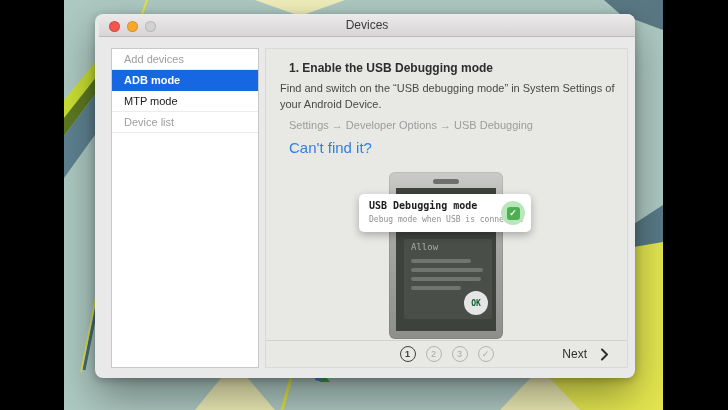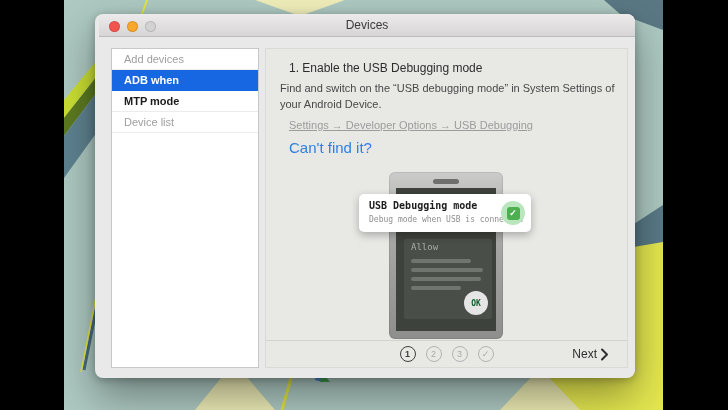--- a/index.html
+++ b/index.html
@@ -18,27 +18,27 @@
   .light{width:9px;height:9px;border-radius:50%;}
   .light.red{background:#f2554e;border:0.5px solid rgba(0,0,0,.12);}
   .light.yellow{background:#f7a72c;border:0.5px solid rgba(0,0,0,.12);}
   .light.gray{background:#d3d2d2;border:0.5px solid rgba(0,0,0,.12);}
   
   .sidebar{position:absolute;left:16px;top:34px;width:148px;height:320px;
     background:#fff;border:1px solid #c8c8c8;box-sizing:border-box;}
   .side-item{height:20px;line-height:20px;padding-left:12px;font-size:11px;
     border-bottom:1px solid #ececec;color:#9e9e9e;cursor:default;}
   .side-item.selected{background:#1766e2;color:#fff;font-weight:bold;border-bottom-color:#1766e2;}
-  .side-item.normal{color:#1a1a1a;font-weight:bold;}
+  .side-item.normal{color:#1a1a1a;font-weight:normal;}
   
   .panel{position:absolute;left:170px;top:34px;width:363px;height:320px;
     background:#e8e8e5;border:1px solid #d9d9d6;box-sizing:border-box;}
-  .heading{position:absolute;left:23px;top:12px;font-size:12px;font-weight:normal;color:#2d2d2d;}
+  .heading{position:absolute;left:23px;top:12px;font-size:12px;font-weight:bold;color:#2d2d2d;}
   .para{position:absolute;left:14px;top:32px;width:345px;font-size:11px;color:#484848;line-height:1.45;}
-  .path{position:absolute;left:23px;top:70px;font-size:11px;color:#9c9c9c;text-decoration:underline;}
+  .path{position:absolute;left:23px;top:70px;font-size:11px;color:#9c9c9c;}
   .help{position:absolute;left:23px;top:90px;font-size:15px;color:#2f80e4;cursor:pointer;}
   
   .phone{position:absolute;left:123px;top:123px;width:114px;height:167px;
     background:linear-gradient(180deg,#cbcbc9 0%,#a9a9a7 35%,#8e8e8c 100%);
     border-radius:6px;box-shadow:inset 0 0 0 1px rgba(0,0,0,.08);}
   .speaker{position:absolute;left:44px;top:7px;width:26px;height:5px;border-radius:3px;background:#6f6f6d;}
   .screen{position:absolute;left:7px;top:16px;width:100px;height:143px;background:#3e423c;}
   .dialog{position:absolute;left:8px;top:51px;width:88px;height:80px;background:#4a4e48;border-radius:2px;}
   .allow{position:absolute;left:7px;top:3px;font-family:"DejaVu Sans Mono",monospace;
     font-size:9px;color:#a8ada7;}
@@ -57,21 +57,21 @@
     background:#b9e6bd;display:flex;align-items:center;justify-content:center;}
   .tt-check{width:13px;height:13px;border-radius:3px;background:#4caf50;color:#fff;
     font-size:9px;font-weight:bold;display:flex;align-items:center;justify-content:center;}
   
   .footer{position:absolute;left:0;right:0;bottom:0;height:26px;border-top:1px solid #d2d2cf;}
   .steps{position:absolute;left:0;right:0;top:0;height:26px;display:flex;gap:10px;
     align-items:center;justify-content:center;}
   .step{width:16px;height:16px;border-radius:50%;box-sizing:border-box;border:1.5px solid #b3b3b3;
     color:#a9a9a9;font-size:9px;display:flex;align-items:center;justify-content:center;}
   .step.active{border-color:#3f3f3f;color:#3f3f3f;font-weight:bold;}
-  .next{position:absolute;right:18px;top:0;height:26px;display:flex;align-items:center;gap:3px;
+  .next{position:absolute;right:18px;top:0;height:26px;display:flex;align-items:center;gap:13px;
     cursor:pointer;}
   .next-label{font-size:12px;color:#2e2e2e;}
 </style>
 </head>
 <body>
 
 <div class="stage">
 
   <svg class="wallpaper" viewBox="0 0 599 410">
     <rect x="0" y="0" width="599" height="410" fill="#adc9c1"></rect>
@@ -108,21 +108,21 @@
       <div class="lights">
         <div class="light red"></div>
         <div class="light yellow"></div>
         <div class="light gray"></div>
       </div>
       <div class="title">Devices</div>
     </div>
 
     <div class="sidebar">
       <div class="side-item">Add devices</div>
-      <div class="side-item selected">ADB when</div>
+      <div class="side-item selected">ADB mode</div>
       <div class="side-item normal">MTP mode</div>
       <div class="side-item">Device list</div>
     </div>
 
     <div class="panel">
       <div class="heading">1. Enable the USB Debugging mode</div>
       <div class="para">Find and switch on the “USB debugging mode” in System Settings of your Android Device.</div>
       <div class="path">Settings → Developer Options → USB Debugging</div>
       <div class="help">Can't find it?</div>
 

